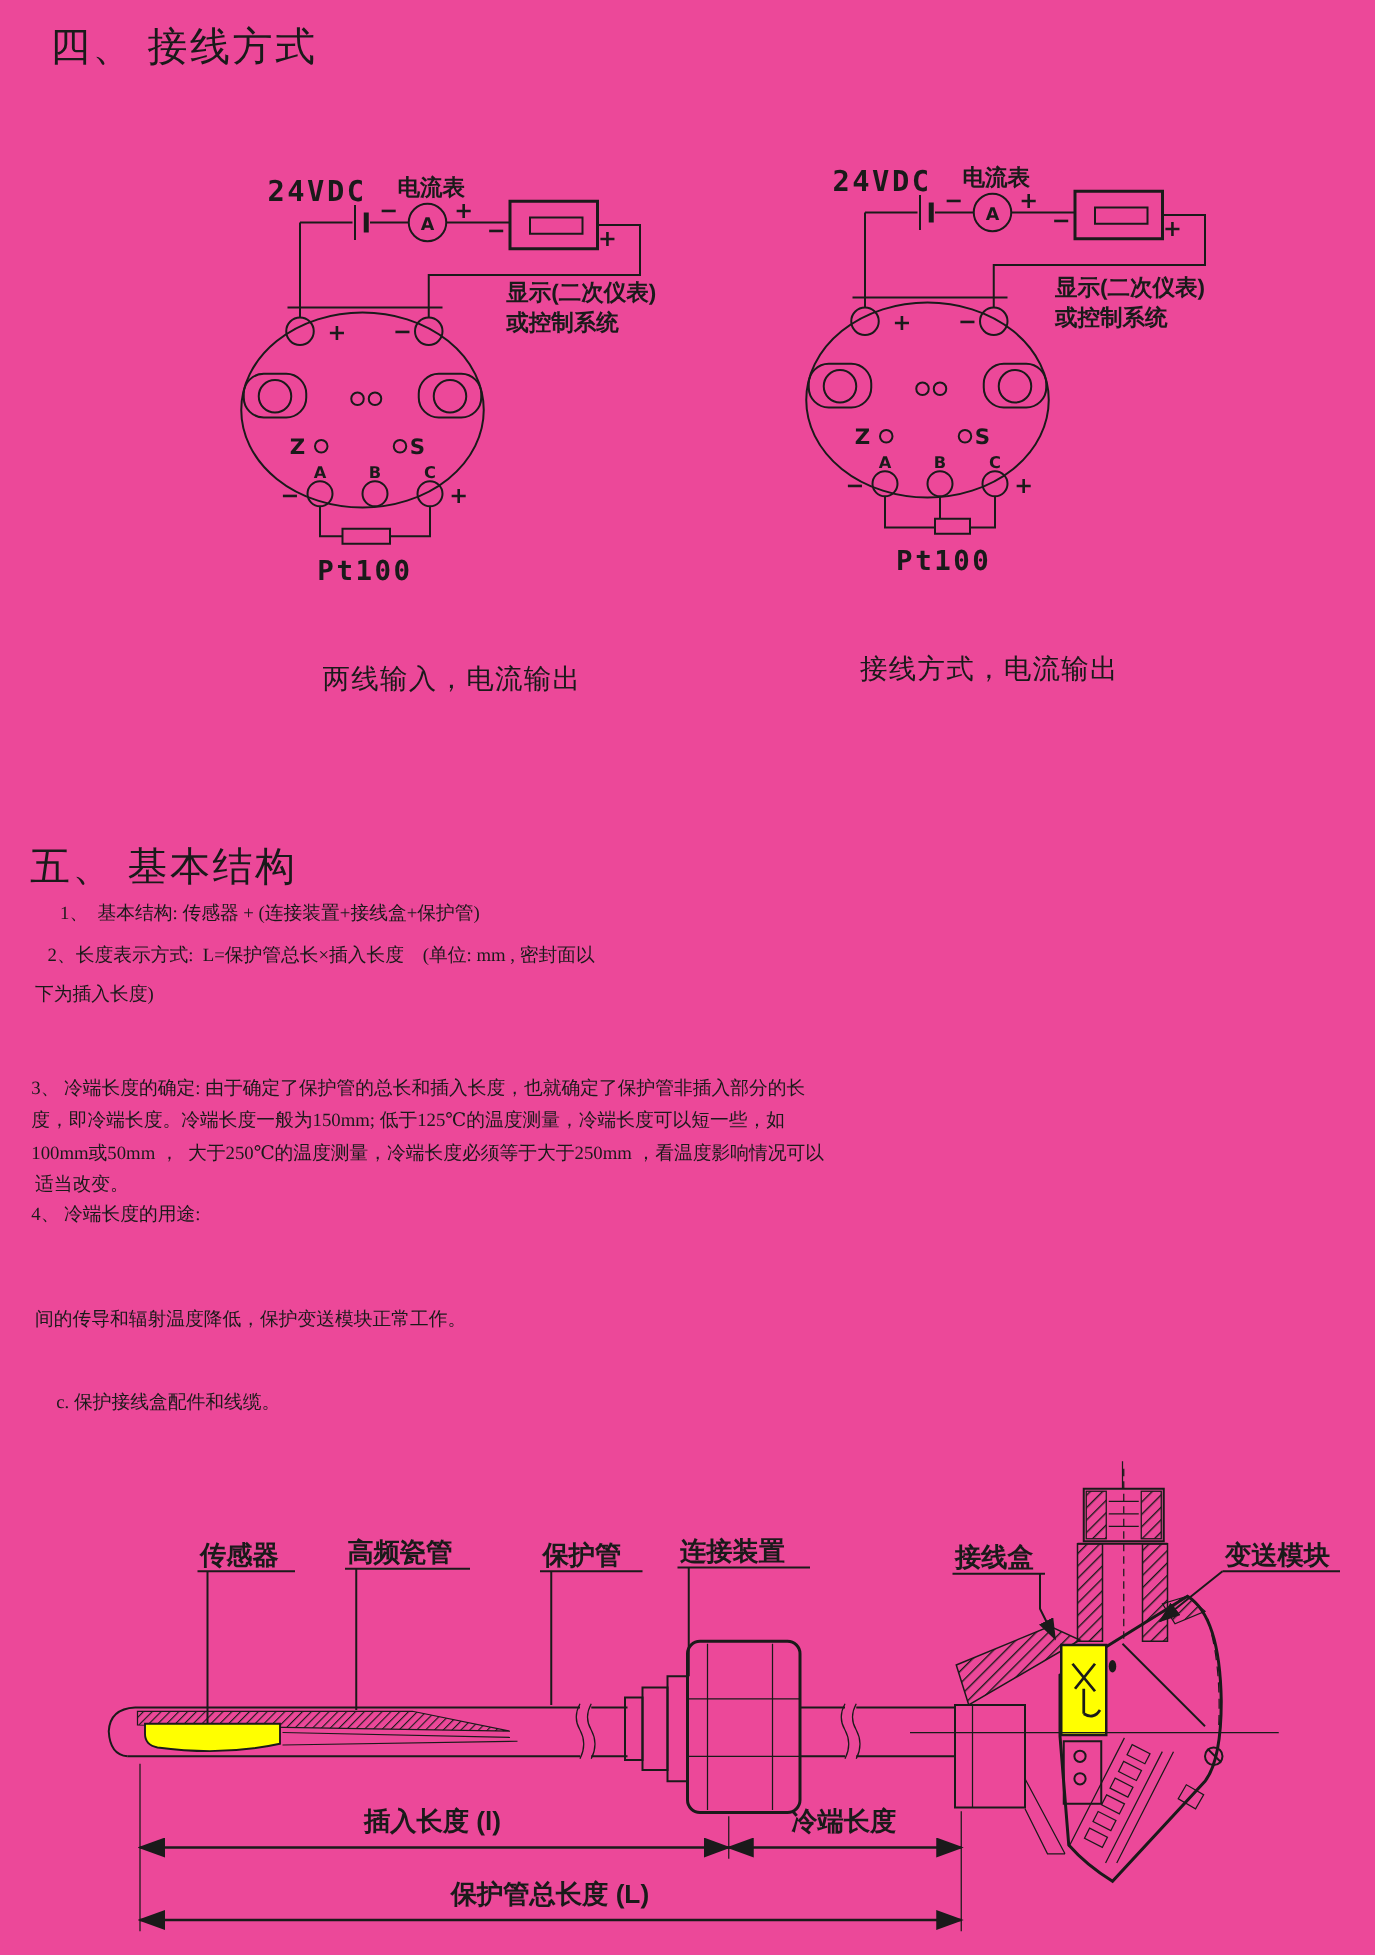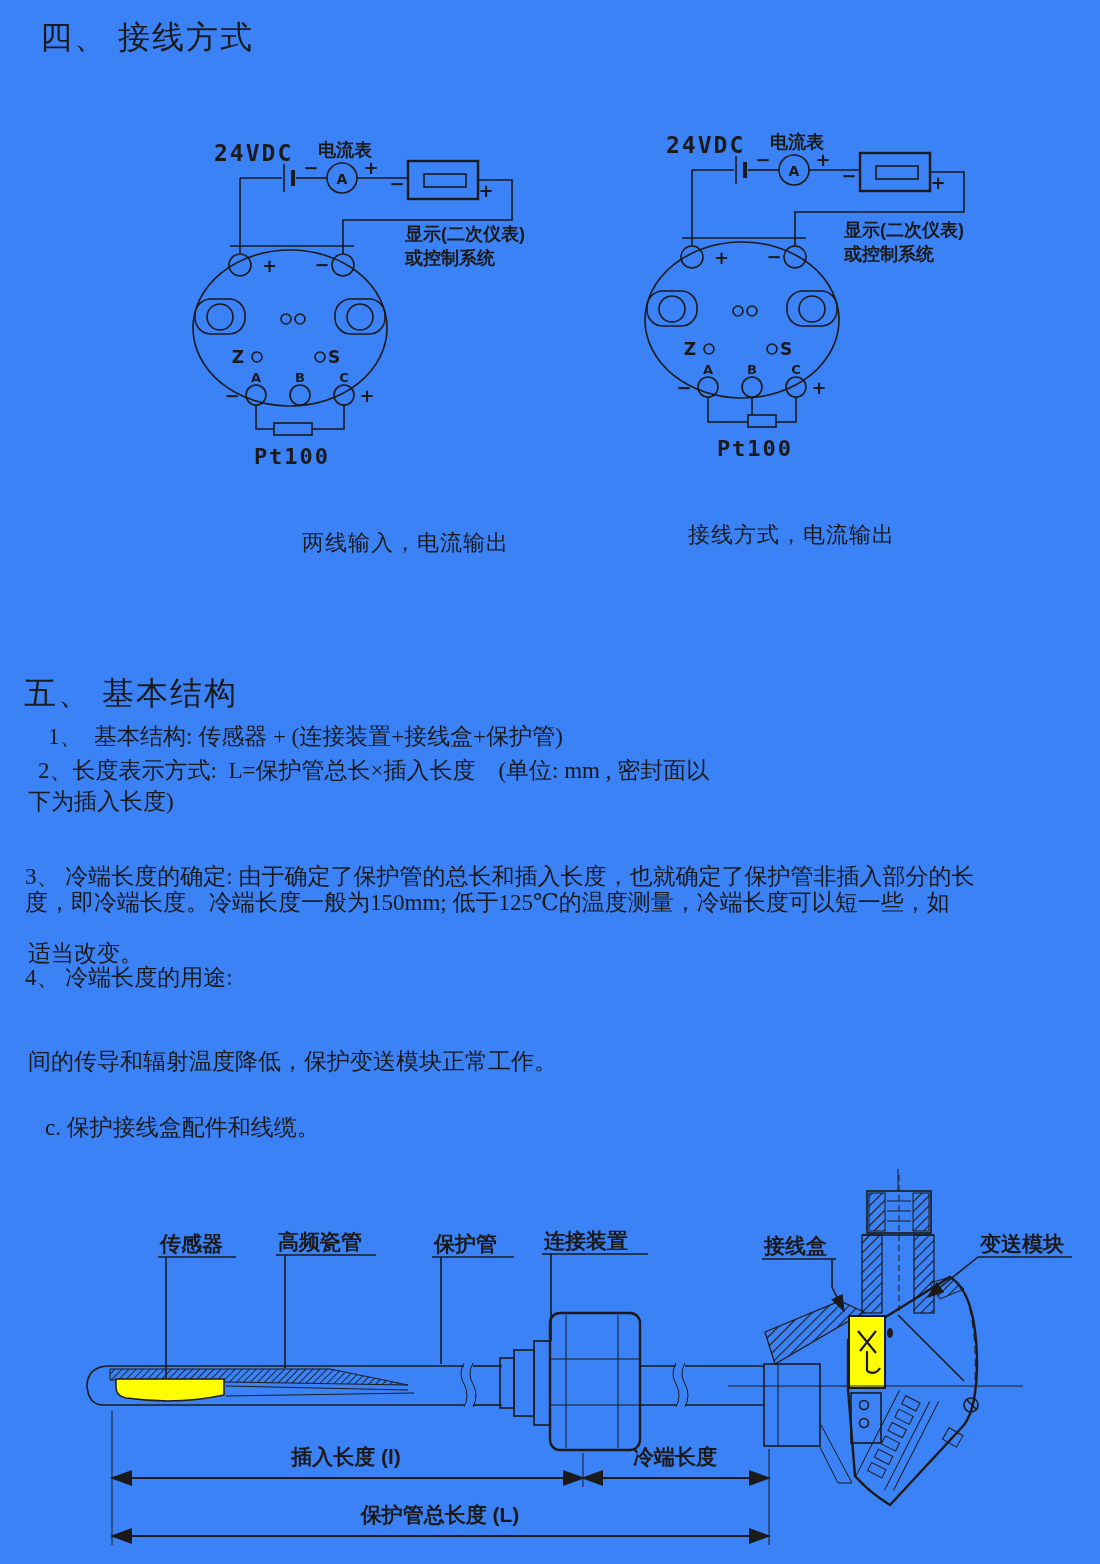--- a/index.html
+++ b/index.html
@@ -1,20 +1,20 @@
 <!DOCTYPE html>
 <html><head>
 <meta charset="utf-8">
 <style>
   html,body{margin:0;padding:0;background:#fff;}
-  .page{position:relative;width:1100px;height:1564px;background:#3b82f6;
+  .page{position:relative;width:1100px;height:1564px;background:#ec4899;
         font-family:"Liberation Serif","DejaVu Serif",serif;color:#1a1a1a;overflow:hidden;}
   .abs{position:absolute;white-space:pre;}
   .h1{font-size:32px;letter-spacing:2px;font-weight:500;}
-  .body-text{font-size:23px;}
+  .body-text{font-size:15px;}
   .caption{font-size:22px;letter-spacing:1px;}
   svg{position:absolute;overflow:visible;}
   svg .ln{stroke:#1a1a1a;fill:none;stroke-width:1.6;}
   svg .thin{stroke:#1a1a1a;fill:none;stroke-width:1;}
   svg .thick{stroke:#1a1a1a;fill:none;stroke-width:2.4;}
   svg text{fill:#1a1a1a;}
   .cjk{font-family:"Liberation Sans","DejaVu Sans",sans-serif;font-weight:bold;}
   .ocr{font-family:"DejaVu Sans Mono","Liberation Mono",monospace;font-weight:bold;letter-spacing:2px;}
   .sym{font-family:"DejaVu Sans","Liberation Sans",sans-serif;font-weight:bold;}
 </style>
@@ -139,30 +139,31 @@
     </g>
     <g>
       <path class="ln" d="M86,277 V302 H126"></path>
       <path class="ln" d="M130,277 V295"></path>
       <rect class="ln" x="126" y="295" width="28" height="12"></rect>
       <path class="ln" d="M174,277 V302 H154"></path>
       <text class="ocr" x="133" y="336" font-size="22" text-anchor="middle">Pt100</text>
     </g>
   </svg>
 
-  <div class="abs caption" style="left:258px;top:528px;margin-left:44px;">两线输入，电流输出</div>
+  <div class="abs caption" style="left:258px;top:528px;">两线输入，电流输出</div>
   <div class="abs caption" style="left:688px;top:520px;">接线方式，电流输出</div>
 
   <div class="abs h1" style="left:24px;top:628px;margin-top:44px;">五、 基本结构</div>
 
   <div class="abs body-text" style="left:48px;top:721px;">1、  基本结构: 传感器 + (连接装置+接线盒+保护管)</div>
   <div class="abs body-text" style="left:38px;top:755px;">2、长度表示方式:  L=保护管总长×插入长度    (单位: mm , 密封面以</div>
   <div class="abs body-text" style="left:28px;top:786px;">下为插入长度)</div>
   <div class="abs body-text" style="left:25px;top:861px;">3、 冷端长度的确定: 由于确定了保护管的总长和插入长度，也就确定了保护管非插入部分的长</div>
   <div class="abs body-text" style="left:25px;top:887px;">度，即冷端长度。冷端长度一般为150mm; 低于125℃的温度测量，冷端长度可以短一些，如</div>
+  <div class="abs body-text" style="left:25px;top:913px;">100mm或50mm ，  大于250℃的温度测量，冷端长度必须等于大于250mm ，看温度影响情况可以</div>
   <div class="abs body-text" style="left:28px;top:938px;">适当改变。</div>
   <div class="abs body-text" style="left:25px;top:962px;text-align:right;">4、 冷端长度的用途:</div>
   <div class="abs body-text" style="left:28px;top:1046px;">间的传导和辐射温度降低，保护变送模块正常工作。</div>
   <div class="abs body-text" style="left:45px;top:1112px;">c. 保护接线盒配件和线缆。</div>
 
   <svg style="left:78px;top:1165px;" width="1022" height="399" viewBox="0 0 1022 399">
     <defs>
       <pattern id="hatch" width="7" height="7" patternUnits="userSpaceOnUse" patternTransform="rotate(45)">
         <line x1="0" y1="0" x2="0" y2="7" stroke="#1a1a1a" stroke-width="2.2"></line>
       </pattern>

